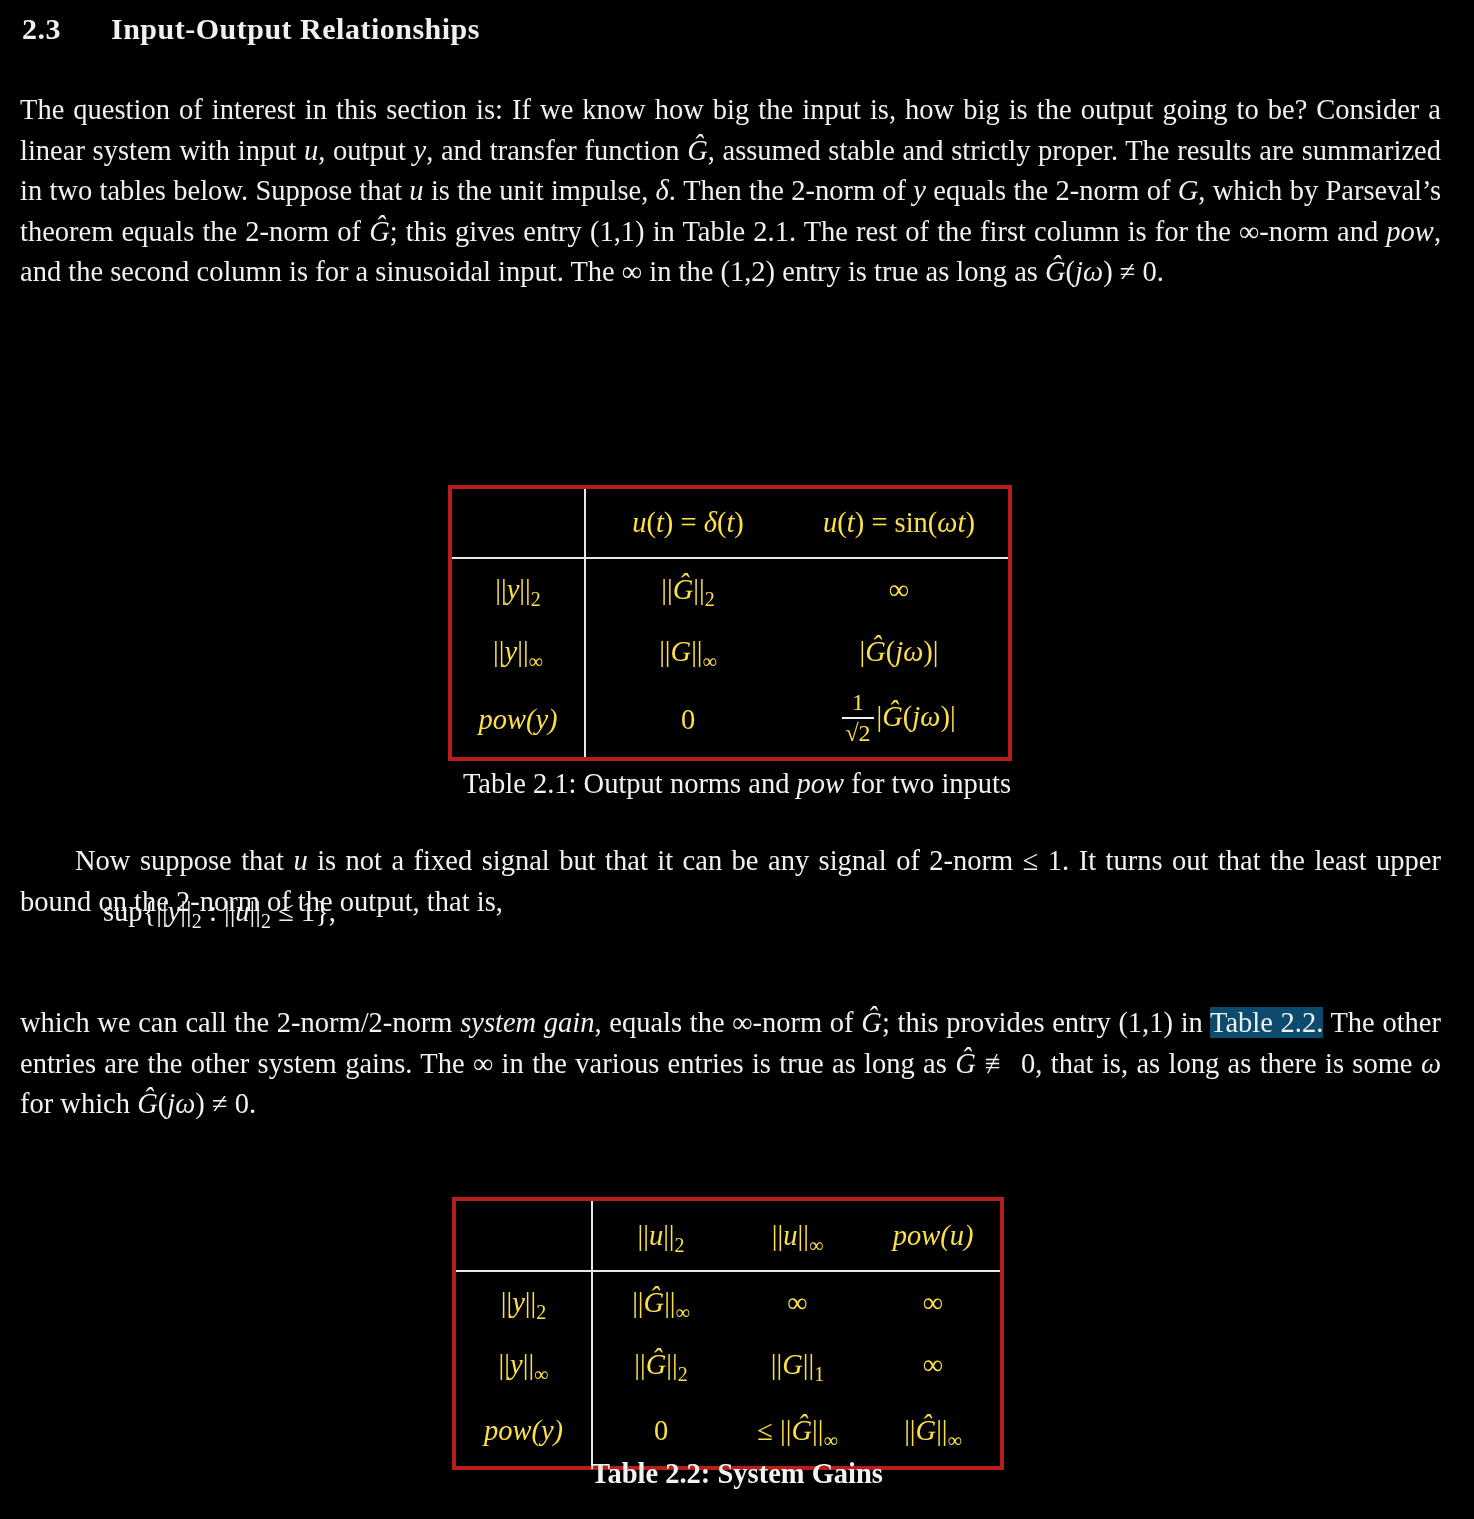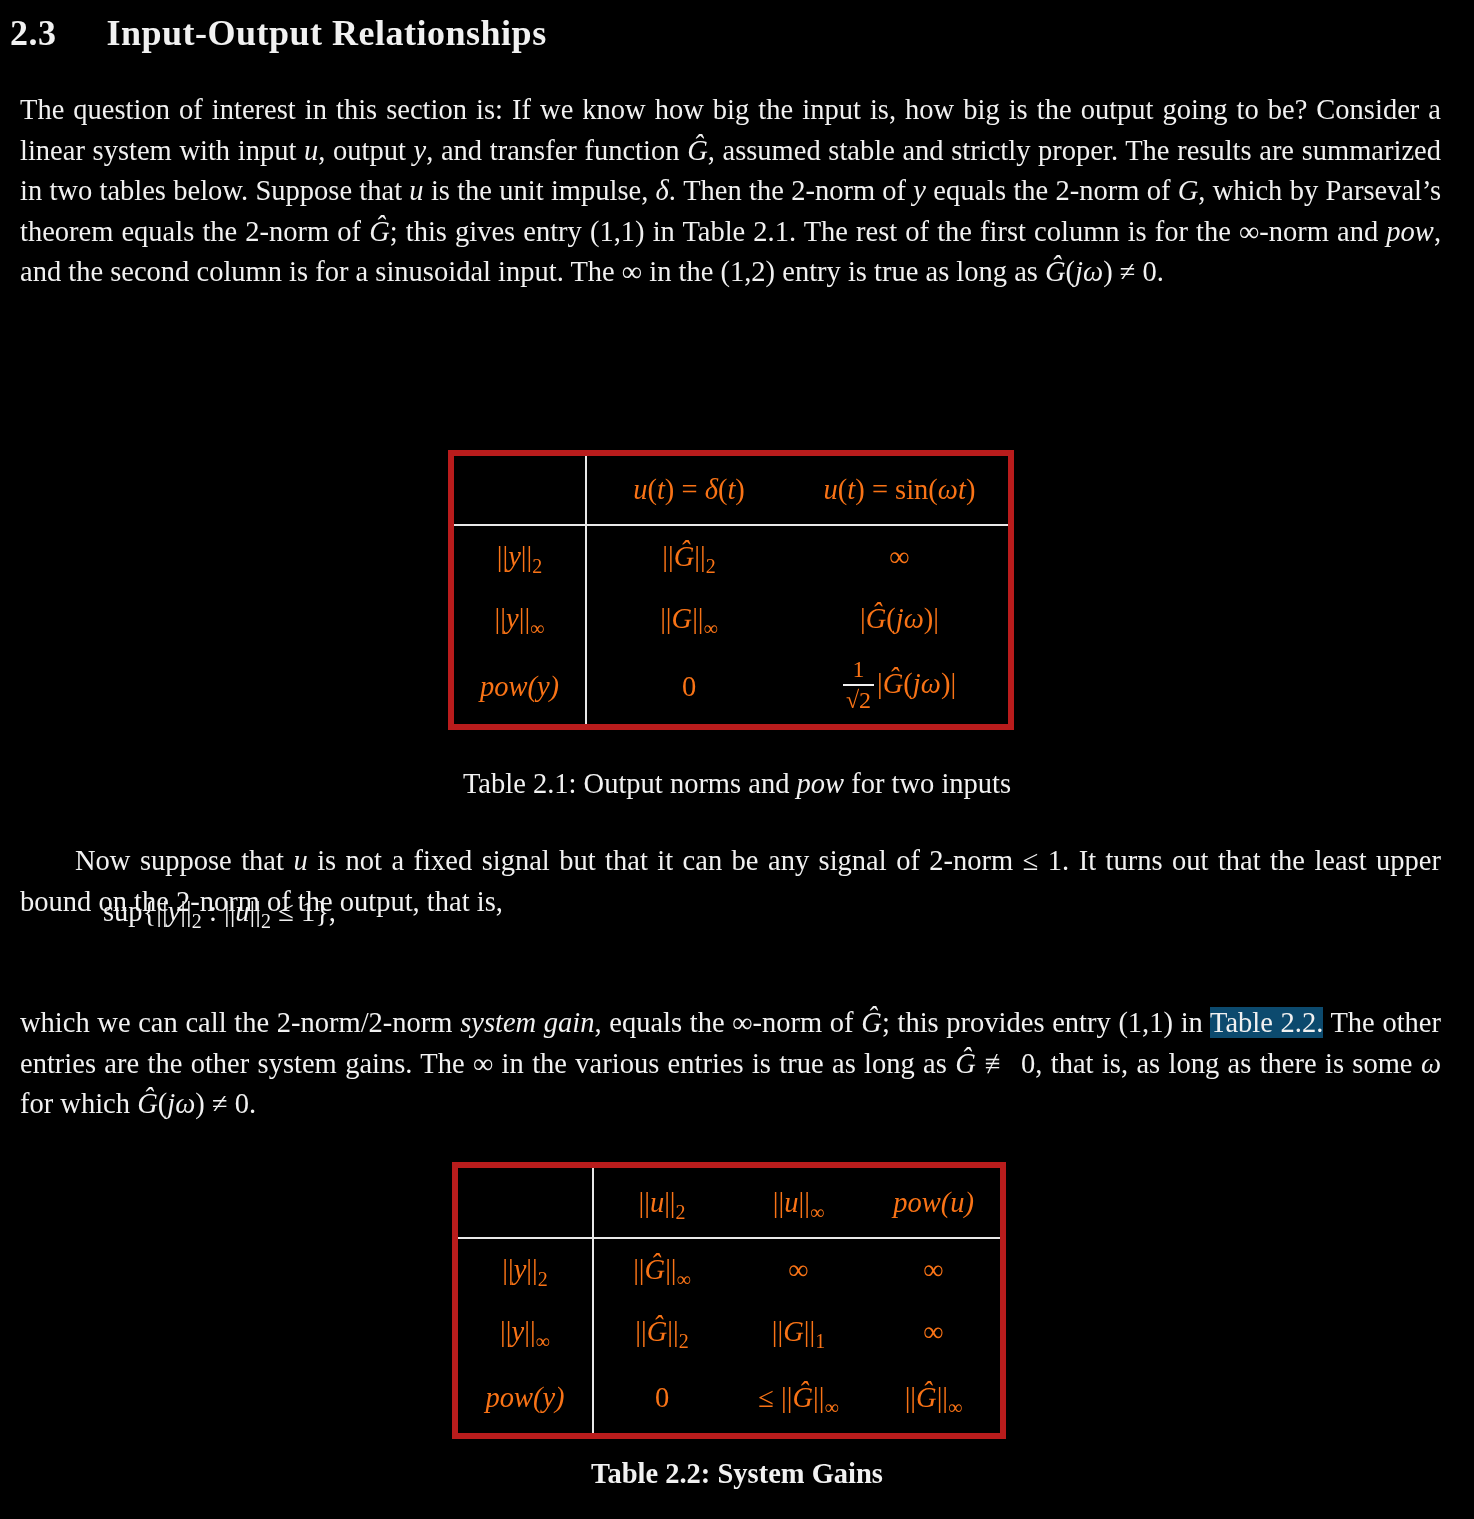--- a/index.html
+++ b/index.html
@@ -6,22 +6,22 @@
   .page{
     position:relative;
     width:1474px;height:1519px;
     background:#000;
     color:#f1f1f1;
     font-family:"Liberation Serif","DejaVu Serif",serif;
     font-size:28.5px;
     overflow:hidden;
   }
   .heading{
-    position:absolute;top:12px;left:10px;
-    font-size:36px;font-weight:bold;margin:0;
+    position:absolute;top:12px;left:22px;
+    font-size:30px;font-weight:bold;margin:0;
     letter-spacing:0.5px;
   }
   .heading .sectitle{margin-left:50px;}
   p.body{
     position:absolute;left:20px;width:1421px;
     margin:0;
     text-align:justify;
     line-height:40.5px;
   }
   #p1{top:90px;}
@@ -39,22 +39,23 @@
     display:inline-flex;flex-direction:column;align-items:center;
     vertical-align:middle;
     font-size:24px;line-height:1.2;
     margin-right:3px;position:relative;top:-2px;
   }
   .fnum{display:block;padding:0 3px;}
   .fden{display:block;border-top:2px solid #f1f1f1;padding:0 3px;}
   table.mtable{
     position:absolute;
     border-collapse:collapse;
-    border:6px solid #b91c1c;
-    color:#f97316;
+    border:4px solid #b91c1c;
+    color:#fde047;
+    margin-top:35px;
   }
   #table1{top:450px;left:448px;}
   #table2{top:1162px;left:452px;}
   table.mtable td{
     text-align:center;vertical-align:middle;
     padding:0 8px;
     font-size:28.5px;
   }
   td.lbl{
     border-right:2px solid #e8e8e8;

